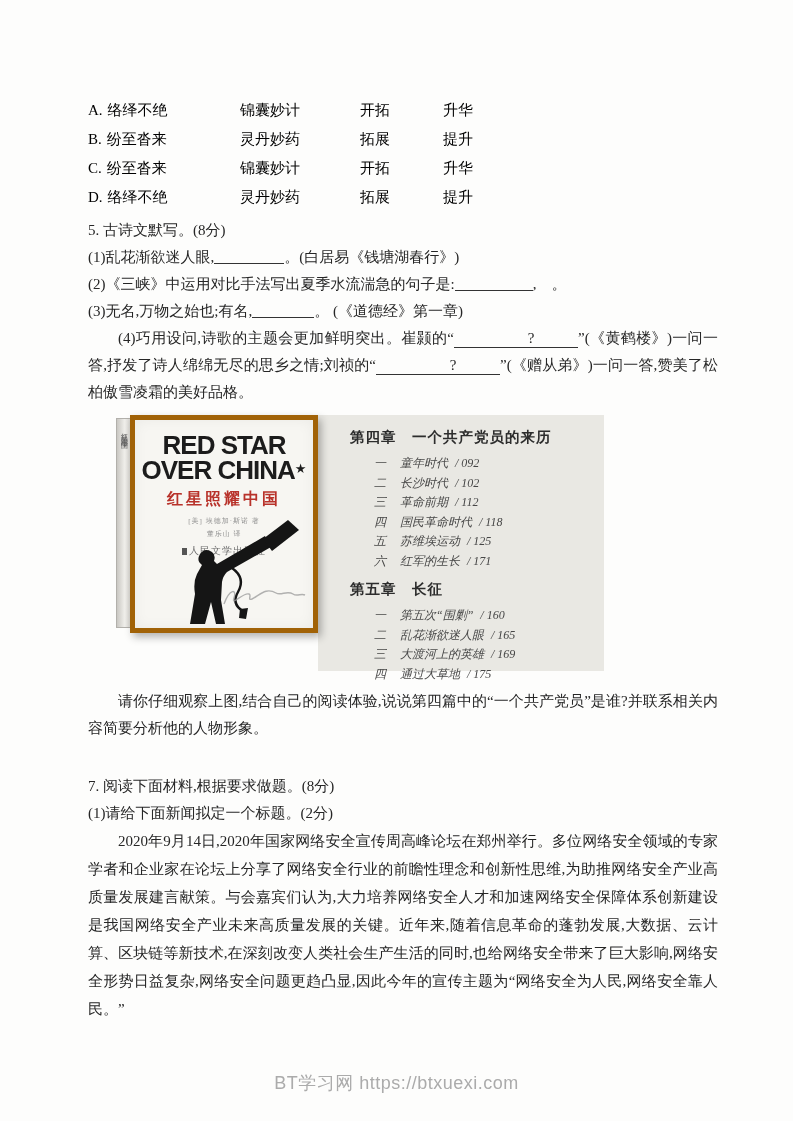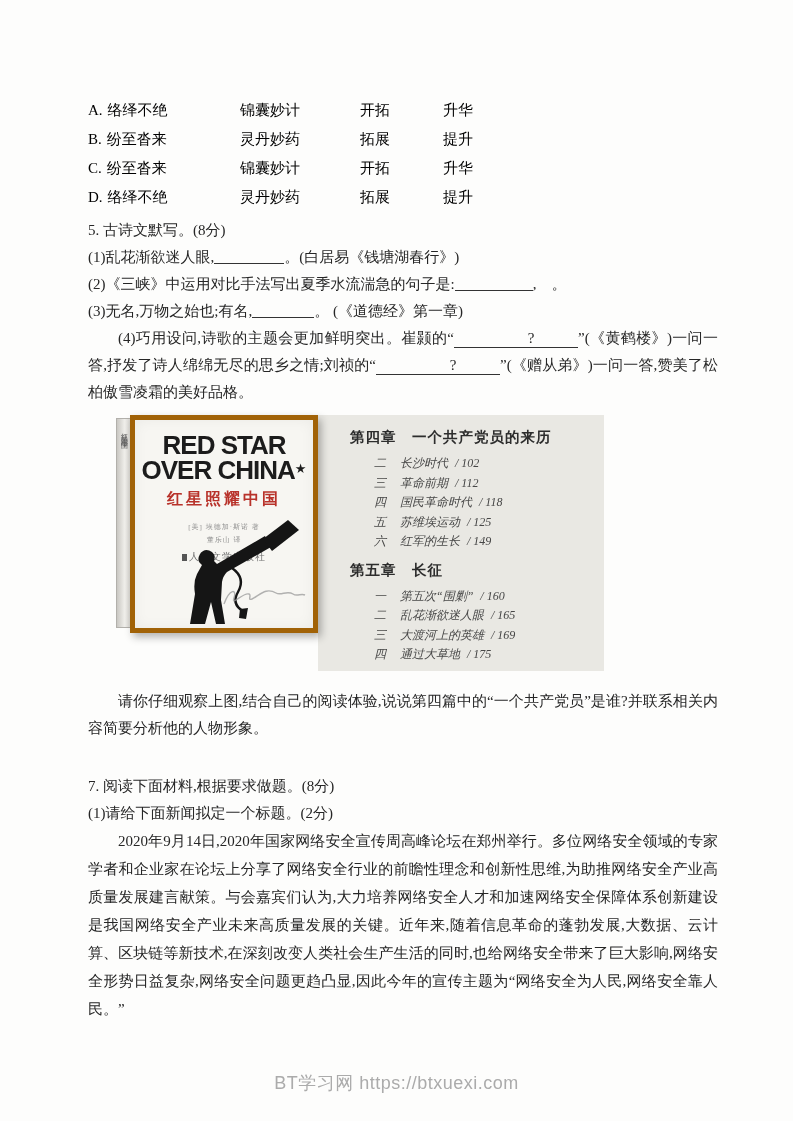--- a/index.html
+++ b/index.html
@@ -66,21 +66,21 @@
     font-family:"Liberation Sans","DejaVu Sans",sans-serif;
     font-weight:bold; font-size:26px; line-height:24px;
     color:#1c1c1c; letter-spacing:-1px; white-space:nowrap;
   }
   .cover-star { font-size:13px; vertical-align:6px; letter-spacing:0; }
   .cover-title-cn {
     margin-top:7px; text-align:center; font-weight:bold;
     font-size:16px; color:#b8322a; letter-spacing:3px;
   }
   .cover-author, .cover-translator {
-    text-align:center; font-size:7px; color:#8f8f8f; letter-spacing:1px; margin-top:12px;
+    text-align:center; font-size:7px; color:#8f8f8f; letter-spacing:1px; margin-top:6px;
   }
   .cover-translator { margin-top:3px; }
   .cover-publisher {
     text-align:center; font-size:10px; color:#6d6d6d; margin-top:5px; letter-spacing:1px;
   }
   .pub-logo {
     display:inline-block; width:5px; height:7px; background:#555;
     margin-right:2px; vertical-align:-1px;
   }
   .bugler { position:absolute; left:18px; bottom:4px; }
@@ -177,25 +177,26 @@
 
             <svg class="signature" width="86" height="30" viewBox="0 0 86 30">
               <path fill="none" stroke="#9a9a9a" stroke-width="1.4" d="M3,22 C9,6 16,7 13,16 C10,25 22,10 28,12 C31,13 26,19 31,17 C39,13 45,5 55,11 C60,14 66,8 72,12 C76,15 80,11 84,13"></path>
             </svg>
           </div>
         </div>
 
         <div class="toc">
           <p class="toc-ch">第四章　一个共产党员的来历</p>
           <div class="toc-list">
+            <div class="toc-item"><span class="toc-num">一</span><span>童年时代</span><span class="toc-page">/ 092</span></div>
             <div class="toc-item"><span class="toc-num">二</span><span>长沙时代</span><span class="toc-page">/ 102</span></div>
             <div class="toc-item"><span class="toc-num">三</span><span>革命前期</span><span class="toc-page">/ 112</span></div>
             <div class="toc-item"><span class="toc-num">四</span><span>国民革命时代</span><span class="toc-page">/ 118</span></div>
             <div class="toc-item"><span class="toc-num">五</span><span>苏维埃运动</span><span class="toc-page">/ 125</span></div>
-            <div class="toc-item"><span class="toc-num">六</span><span>红军的生长</span><span class="toc-page">/ 149</span></div>
+            <div class="toc-item"><span class="toc-num">六</span><span>红军的生长</span><span class="toc-page">/ 171</span></div>
           </div>
           <p class="toc-ch">第五章　长征</p>
           <div class="toc-list">
             <div class="toc-item"><span class="toc-num">一</span><span>第五次“围剿”</span><span class="toc-page">/ 160</span></div>
             <div class="toc-item"><span class="toc-num">二</span><span>乱花渐欲迷人眼</span><span class="toc-page">/ 165</span></div>
             <div class="toc-item"><span class="toc-num">三</span><span>大渡河上的英雄</span><span class="toc-page">/ 169</span></div>
             <div class="toc-item"><span class="toc-num">四</span><span>通过大草地</span><span class="toc-page">/ 175</span></div>
           </div>
         </div>
       </div>

